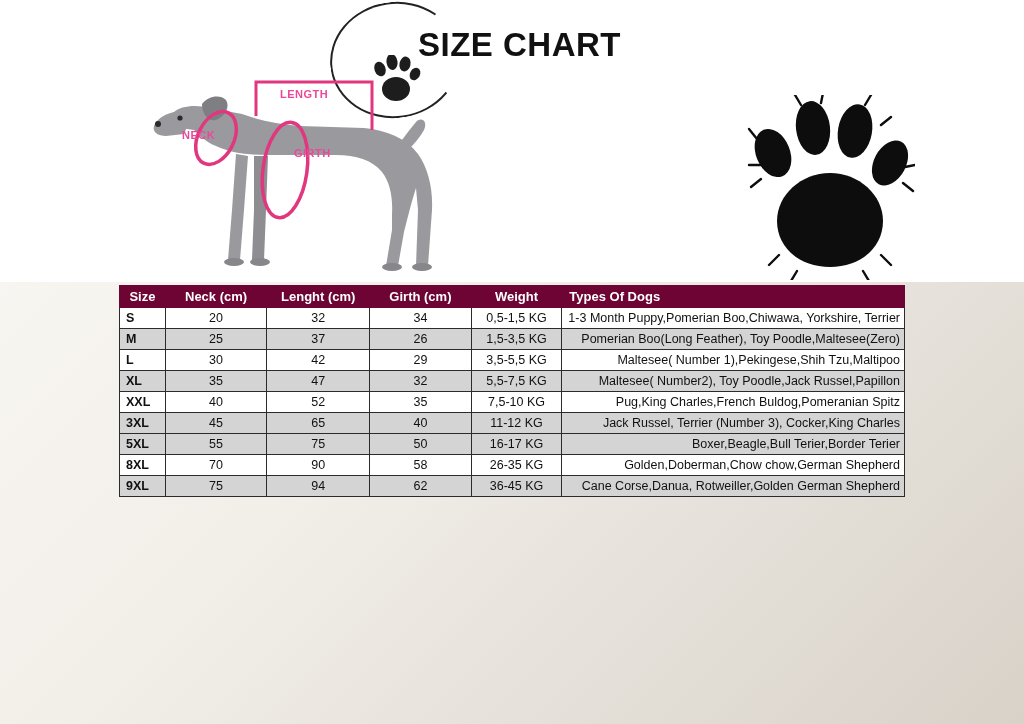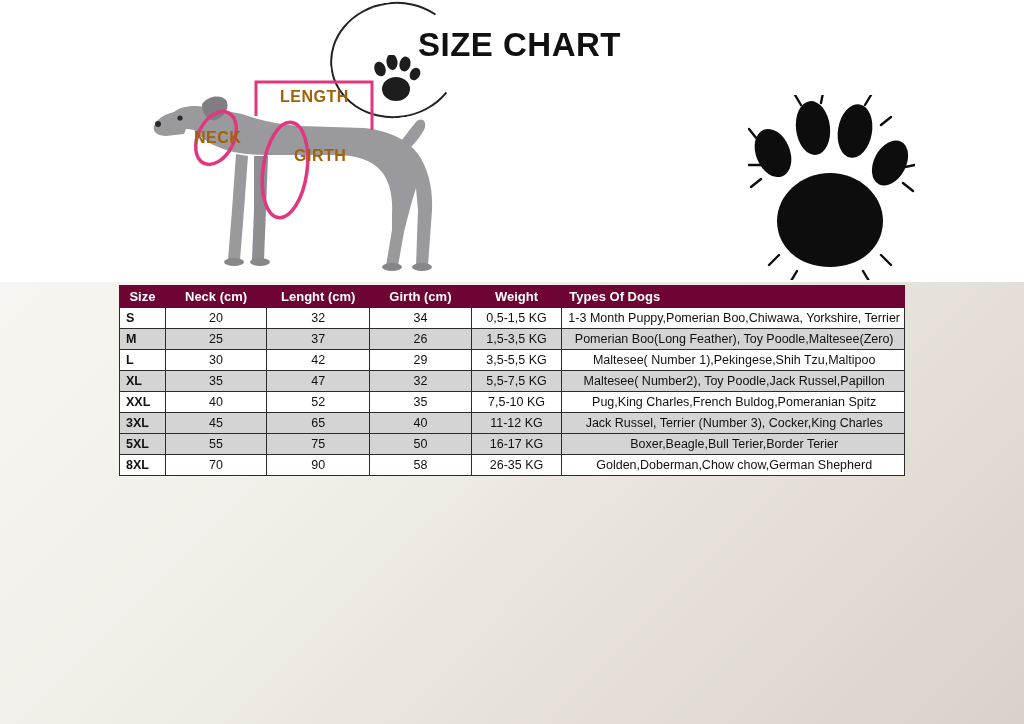--- a/index.html
+++ b/index.html
@@ -66,22 +66,22 @@
   .paw-big {
     position: absolute;
     left: 745px;
     top: 95px;
     width: 170px;
     height: 185px;
   }
   .label {
     position: absolute;
     font-weight: bold;
-    font-size: 16px;
-    color: #a16207;
+    font-size: 11px;
+    color: #ec4899;
     letter-spacing: 0.5px;
   }
   .lbl-length { left: 280px; top: 88px; }
   .lbl-neck   { left: 186px; top: 129px; }
   .lbl-girth  { left: 294px; top: 147px; }
 
   
   .table-wrap {
     position: absolute;
     left: 119px;
@@ -115,21 +115,21 @@
     height: 16px;
     line-height: 15px;
   }
   table.size-chart td.size-cell {
     text-align: left;
     padding-left: 6px;
     font-weight: bold;
     width: 36px;
   }
   table.size-chart td.types-cell {
-    text-align: center;
+    text-align: right;
     padding-left: 6px;
     white-space: nowrap;
   }
   table.size-chart tr.alt td {
     background: #d4d4d4;
   }
   table.size-chart tr.plain td {
     background: #ffffff;
   }
   .col-neck  { width: 96px; }
@@ -185,21 +185,21 @@
       <ellipse cx="272" cy="207" rx="10" ry="4" fill="#86868b"></ellipse>
 
       <ellipse cx="66" cy="78" rx="18" ry="28" fill="none" stroke="#e0377f" stroke-width="3.5" transform="rotate(26 66 78)"></ellipse>
 
       <ellipse cx="135" cy="110" rx="22" ry="48" fill="none" stroke="#e0377f" stroke-width="3.5" transform="rotate(8 135 110)"></ellipse>
 
       <path d="M106 36 L106 22 L222 22 L222 70" fill="none" stroke="#e0377f" stroke-width="3"></path>
       <path d="M106 36 L106 56" fill="none" stroke="#e0377f" stroke-width="3"></path>
     </svg>
     <div class="label lbl-length" style="position:absolute;left:130px;top:28px;">LENGTH</div>
-    <div class="label lbl-neck" style="position:absolute;left:44px;top:69px;">NECK</div>
+    <div class="label lbl-neck" style="position:absolute;left:32px;top:69px;">NECK</div>
     <div class="label lbl-girth" style="position:absolute;left:144px;top:87px;">GIRTH</div>
   </div>
 
   <svg class="paw-big" viewBox="0 0 170 185">
     <g fill="#0d0d0d">
       <ellipse cx="28" cy="58" rx="17" ry="25" transform="rotate(-22 28 58)"></ellipse>
       <ellipse cx="68" cy="33" rx="17" ry="27" transform="rotate(-7 68 33)"></ellipse>
       <ellipse cx="110" cy="36" rx="17" ry="27" transform="rotate(10 110 36)"></ellipse>
       <ellipse cx="145" cy="68" rx="16" ry="24" transform="rotate(28 145 68)"></ellipse>
       <path d="M85 78 C114 78 138 100 138 126 C138 152 116 172 85 172 C54 172 32 152 32 126 C32 100 56 78 85 78 Z"></path>
@@ -283,17 +283,25 @@
           <td class="types-cell">Boxer,Beagle,Bull Terier,Border Terier</td>
         </tr>
         <tr class="plain">
           <td class="size-cell">8XL</td>
           <td>70</td>
           <td>90</td>
           <td>58</td>
           <td>26-35 KG</td>
           <td class="types-cell">Golden,Doberman,Chow chow,German Shepherd</td>
         </tr>
+        <tr class="alt">
+          <td class="size-cell">9XL</td>
+          <td>75</td>
+          <td>94</td>
+          <td>62</td>
+          <td>36-45 KG</td>
+          <td class="types-cell">Cane Corse,Danua, Rotweiller,Golden German Shepherd</td>
+        </tr>
       </tbody>
     </table>
   </div>
 
 </div>
 
 </body></html>

